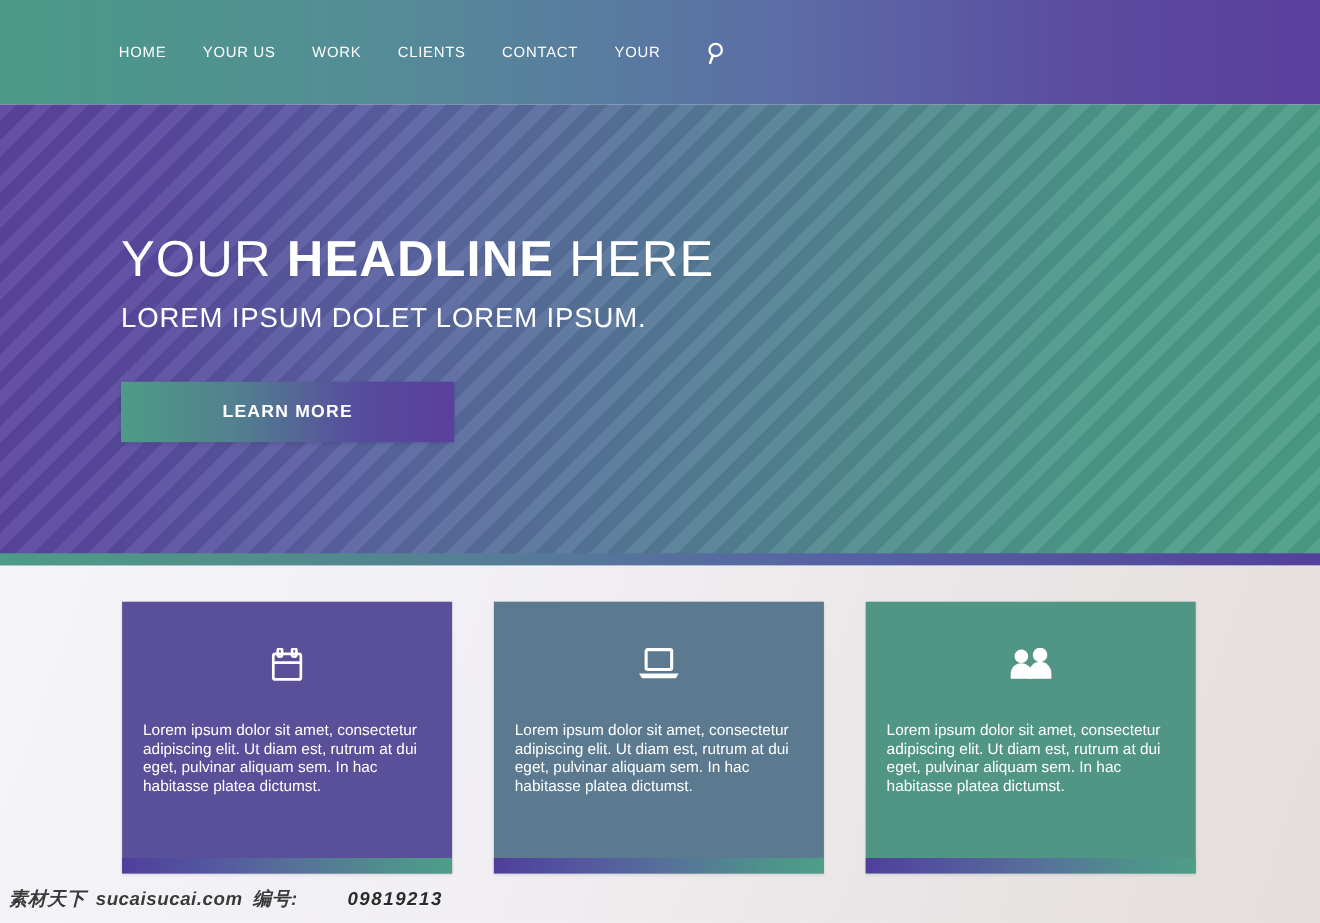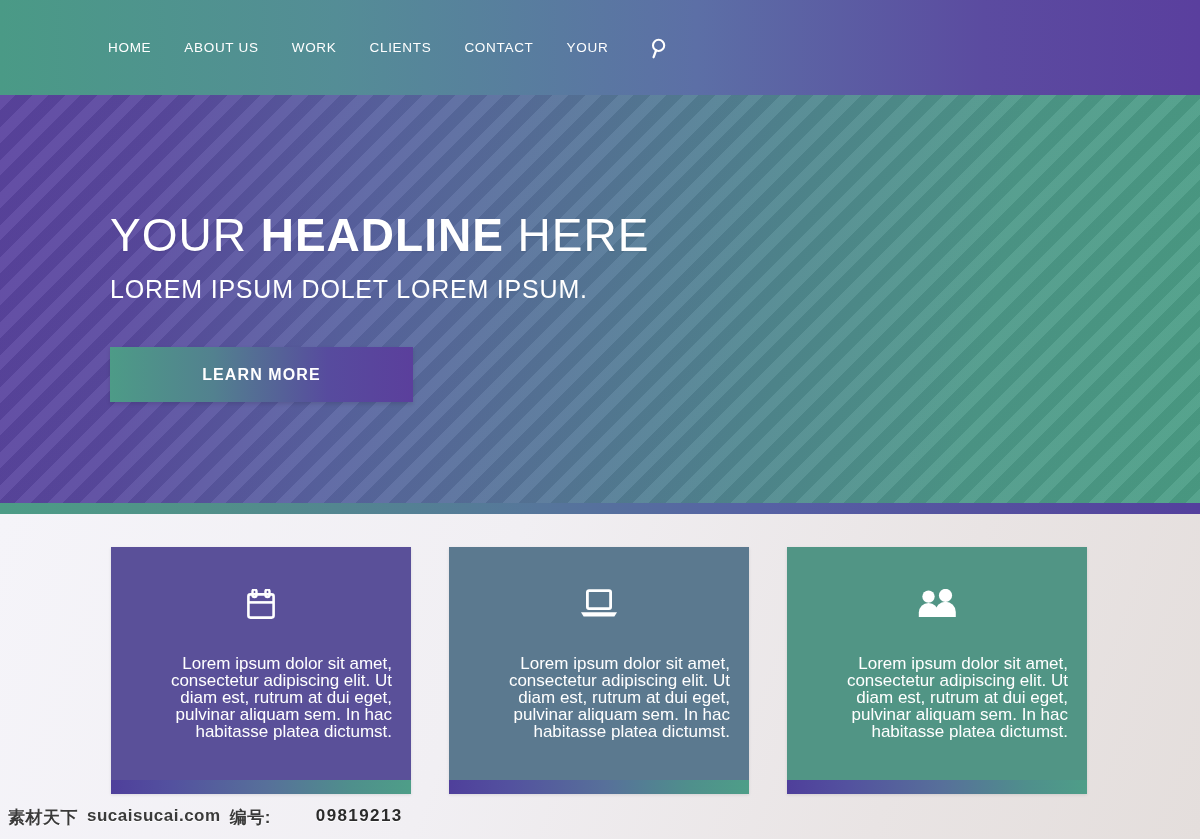--- a/index.html
+++ b/index.html
@@ -88,51 +88,52 @@
   .card:last-child { margin-right:0; }
   .card-1 { background:#5a5099; }
   .card-2 { background:#5b798f; }
   .card-3 { background:#519585; }
   .card-icon {
     margin-top:40px; height:34px;
     display:flex; align-items:center; justify-content:center;
   }
   .card-text {
     margin-top:34px; width:262px;
-    color:#ffffff; font-size:17px; line-height:17px;
-    text-align:right;
+    color:#ffffff; font-size:14px; line-height:17px;
+    text-align:left;
   }
   .card-strip {
     position:absolute; left:0; bottom:0; width:100%; height:14px;
     background:linear-gradient(90deg, #4f3f9b 0%, #53519f 20%, #57709a 52%,
                                 #4f8f8c 80%, #4e9e88 100%);
   }
 
   
   #watermark {
     position:absolute; left:8px; top:806px;
-    display:flex; 
+    display:flex; align-items:center;
     color:#3a3a3a; font-size:17px; font-weight:bold;
     letter-spacing:0.5px; white-space:nowrap;
     text-shadow:0 1px 0 rgba(255,255,255,0.85);
+    font-style:italic;
   }
   #watermark span { margin-right:9px; }
   #wm-code { color:#2b2b2b; letter-spacing:1.4px;padding-left:36px; }
 </style>
 </head>
 <body>
 
 <div id="page">
 
   <div id="header">
 
 
     <nav id="nav">
       <a class="nav-link" href="#">HOME</a>
-      <a class="nav-link" href="#">ABOUT US</a>
+      <a class="nav-link" href="#">YOUR US</a>
       <a class="nav-link" href="#">WORK</a>
       <a class="nav-link" href="#">CLIENTS</a>
       <a class="nav-link" href="#">CONTACT</a>
       <a class="nav-link" href="#">YOUR</a>
       <svg id="search-btn" viewBox="0 0 22 22">
         <circle cx="9.6" cy="8.4" r="5.6" fill="none" stroke="#ffffff" stroke-width="2.1"></circle>
         <line x1="7.1" y1="13.4" x2="4.6" y2="20.2" stroke="#ffffff" stroke-width="2.3" stroke-linecap="round"></line>
       </svg>
     </nav>
 

